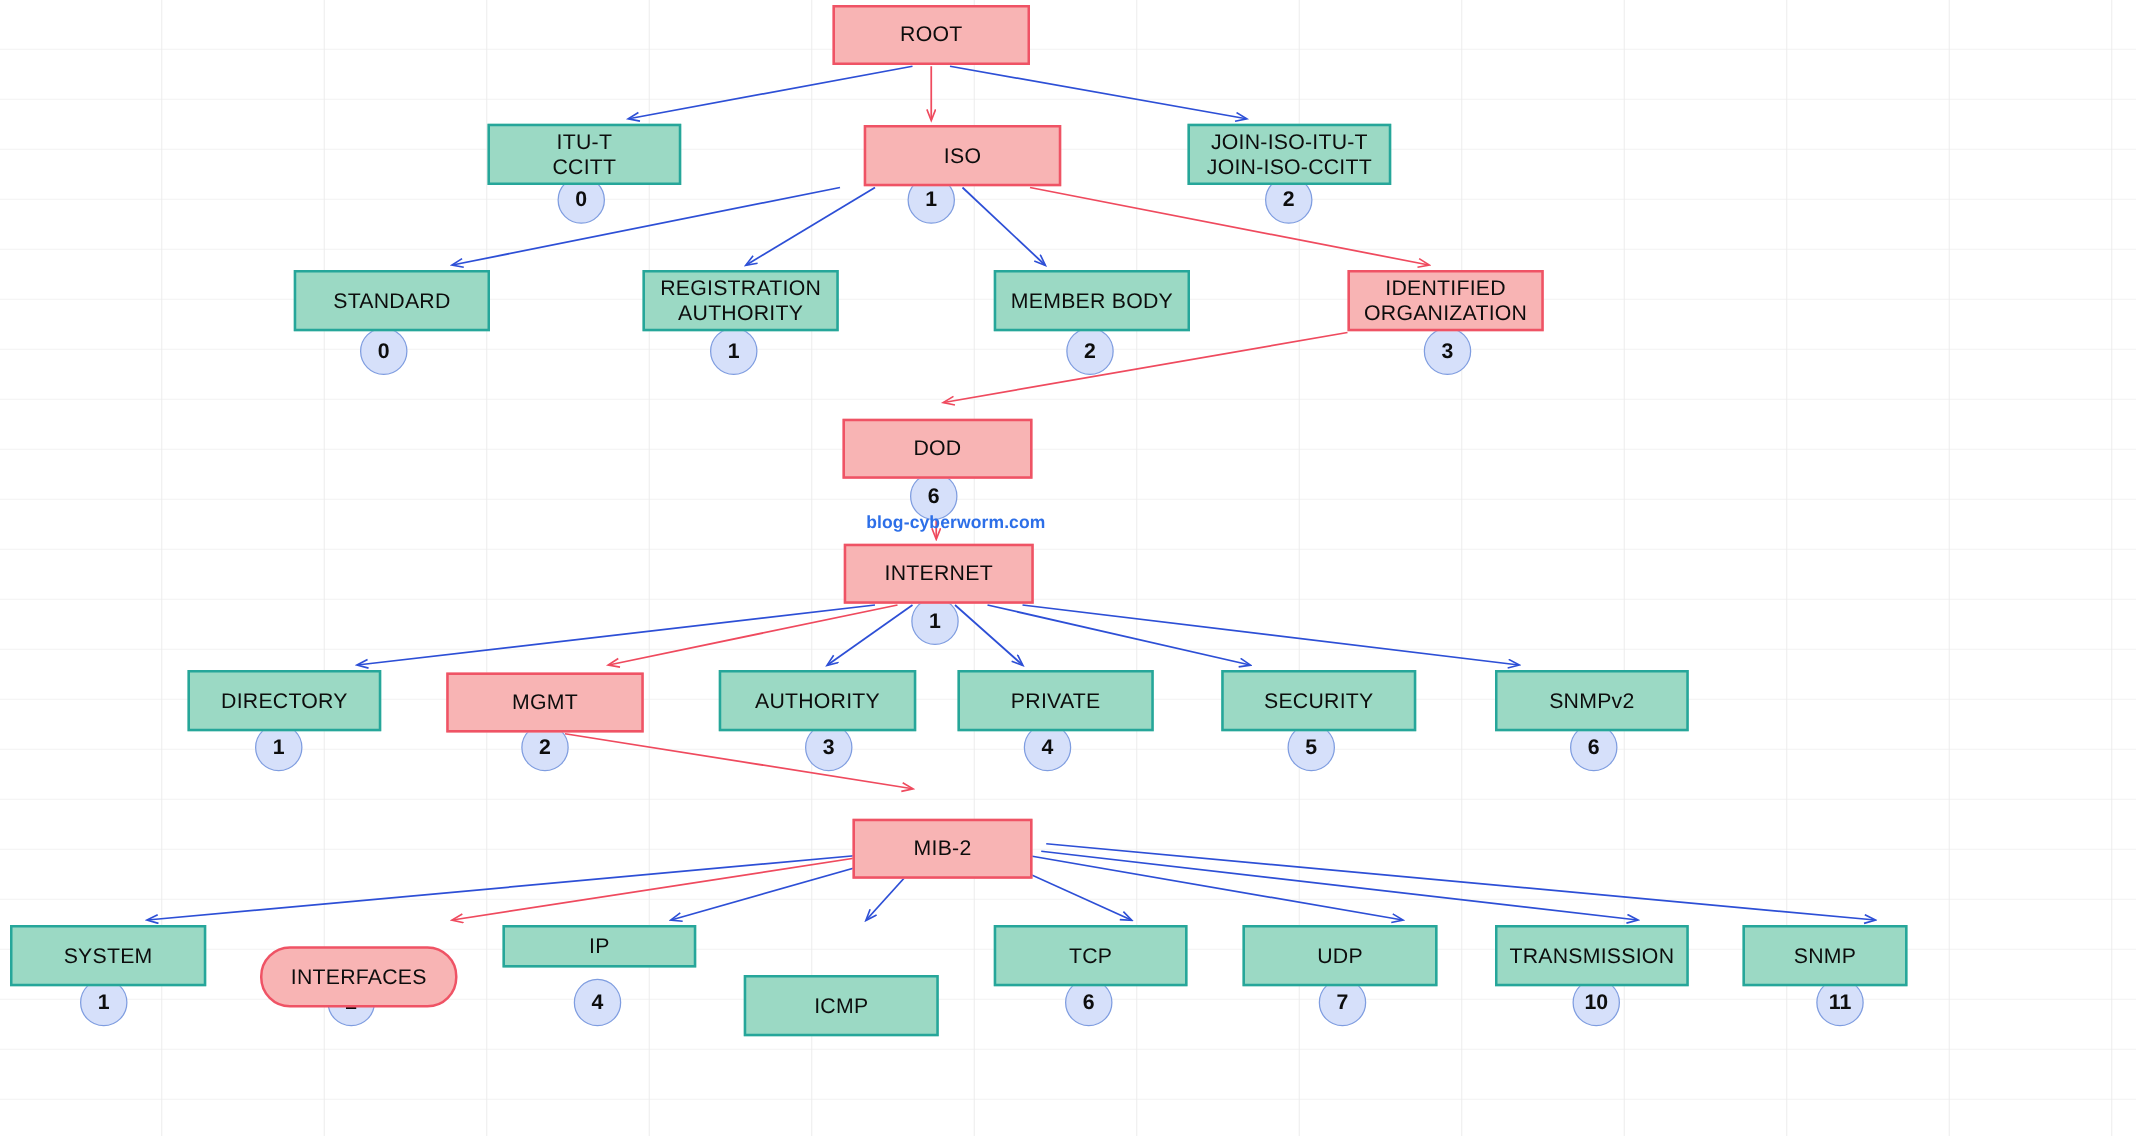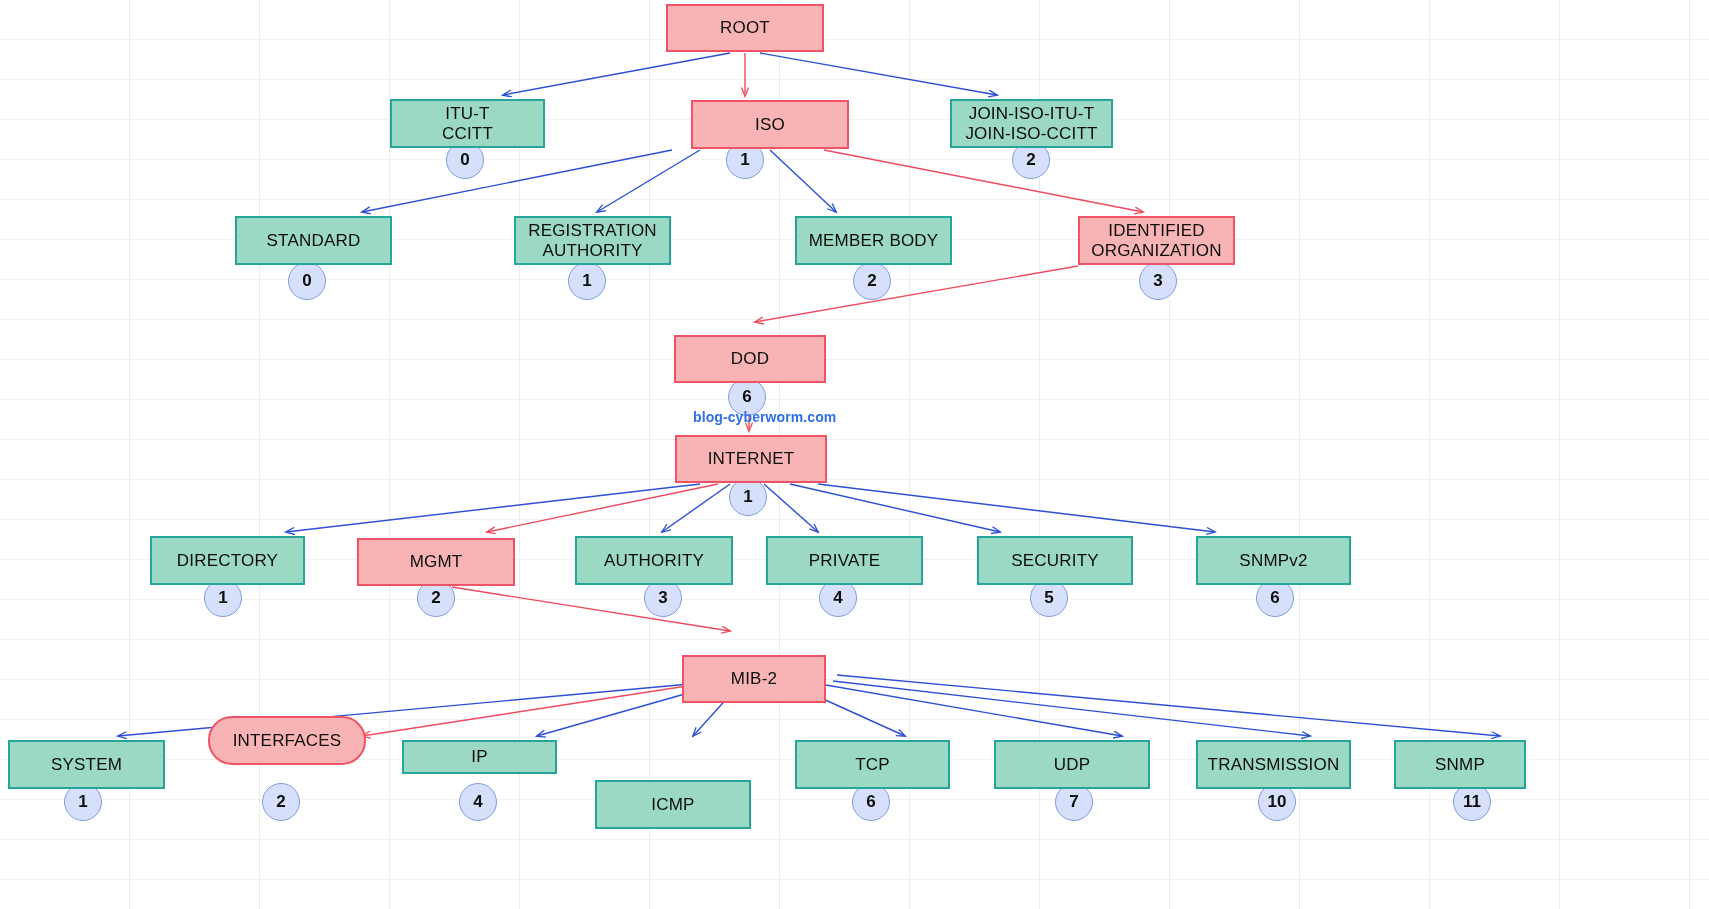--- a/index.html
+++ b/index.html
@@ -137,21 +137,21 @@
       <div class="node red" style="left: 674px; top: 335px; width: 152px; height: 48px;">DOD</div>
       <div class="node red" style="left: 675px; top: 435px; width: 152px; height: 48px;">INTERNET</div>
       <div class="node green" style="left: 150px; top: 536px; width: 155px; height: 49px;">DIRECTORY</div>
       <div class="node red" style="left: 357px; top: 538px; width: 158px; height: 48px; text-align: center;">MGMT</div>
       <div class="node green" style="left: 575px; top: 536px; width: 158px; height: 49px;">AUTHORITY</div>
       <div class="node green" style="left: 766px; top: 536px; width: 157px; height: 49px;">PRIVATE</div>
       <div class="node green" style="left: 977px; top: 536px; width: 156px; height: 49px;">SECURITY</div>
       <div class="node green" style="left: 1196px; top: 536px; width: 155px; height: 49px;">SNMPv2</div>
       <div class="node red" style="left: 682px; top: 635px; width: 144px; height: 48px; margin-top: 20px;">MIB-2</div>
       <div class="node green" style="left: 8px; top: 740px; width: 157px; height: 49px;">SYSTEM</div>
-      <div class="node red" style="left: 208px; top: 716px; width: 158px; height: 49px; border-radius: 24px;">INTERFACES</div>
+      <div class="node red" style="left: 208px; top: 757px; width: 158px; height: 49px; border-radius: 24px;">INTERFACES</div>
       <div class="node green" style="left: 402px; top: 740px; width: 155px; height: 34px;">IP</div>
       <div class="node green" style="left: 595px; top: 780px; width: 156px; height: 49px;">ICMP</div>
       <div class="node green" style="left: 795px; top: 740px; width: 155px; height: 49px;">TCP</div>
       <div class="node green" style="left: 994px; top: 740px; width: 156px; height: 49px;">UDP</div>
       <div class="node green" style="left: 1196px; top: 740px; width: 155px; height: 49px;">TRANSMISSION</div>
       <div class="node green" style="left: 1394px; top: 740px; width: 132px; height: 49px;">SNMP</div>
     </div>
   <div id="badge-layer">
       <div class="badge" style="left: 446px; top: 141px;">0</div>
       <div class="badge" style="left: 726px; top: 141px;">1</div>

